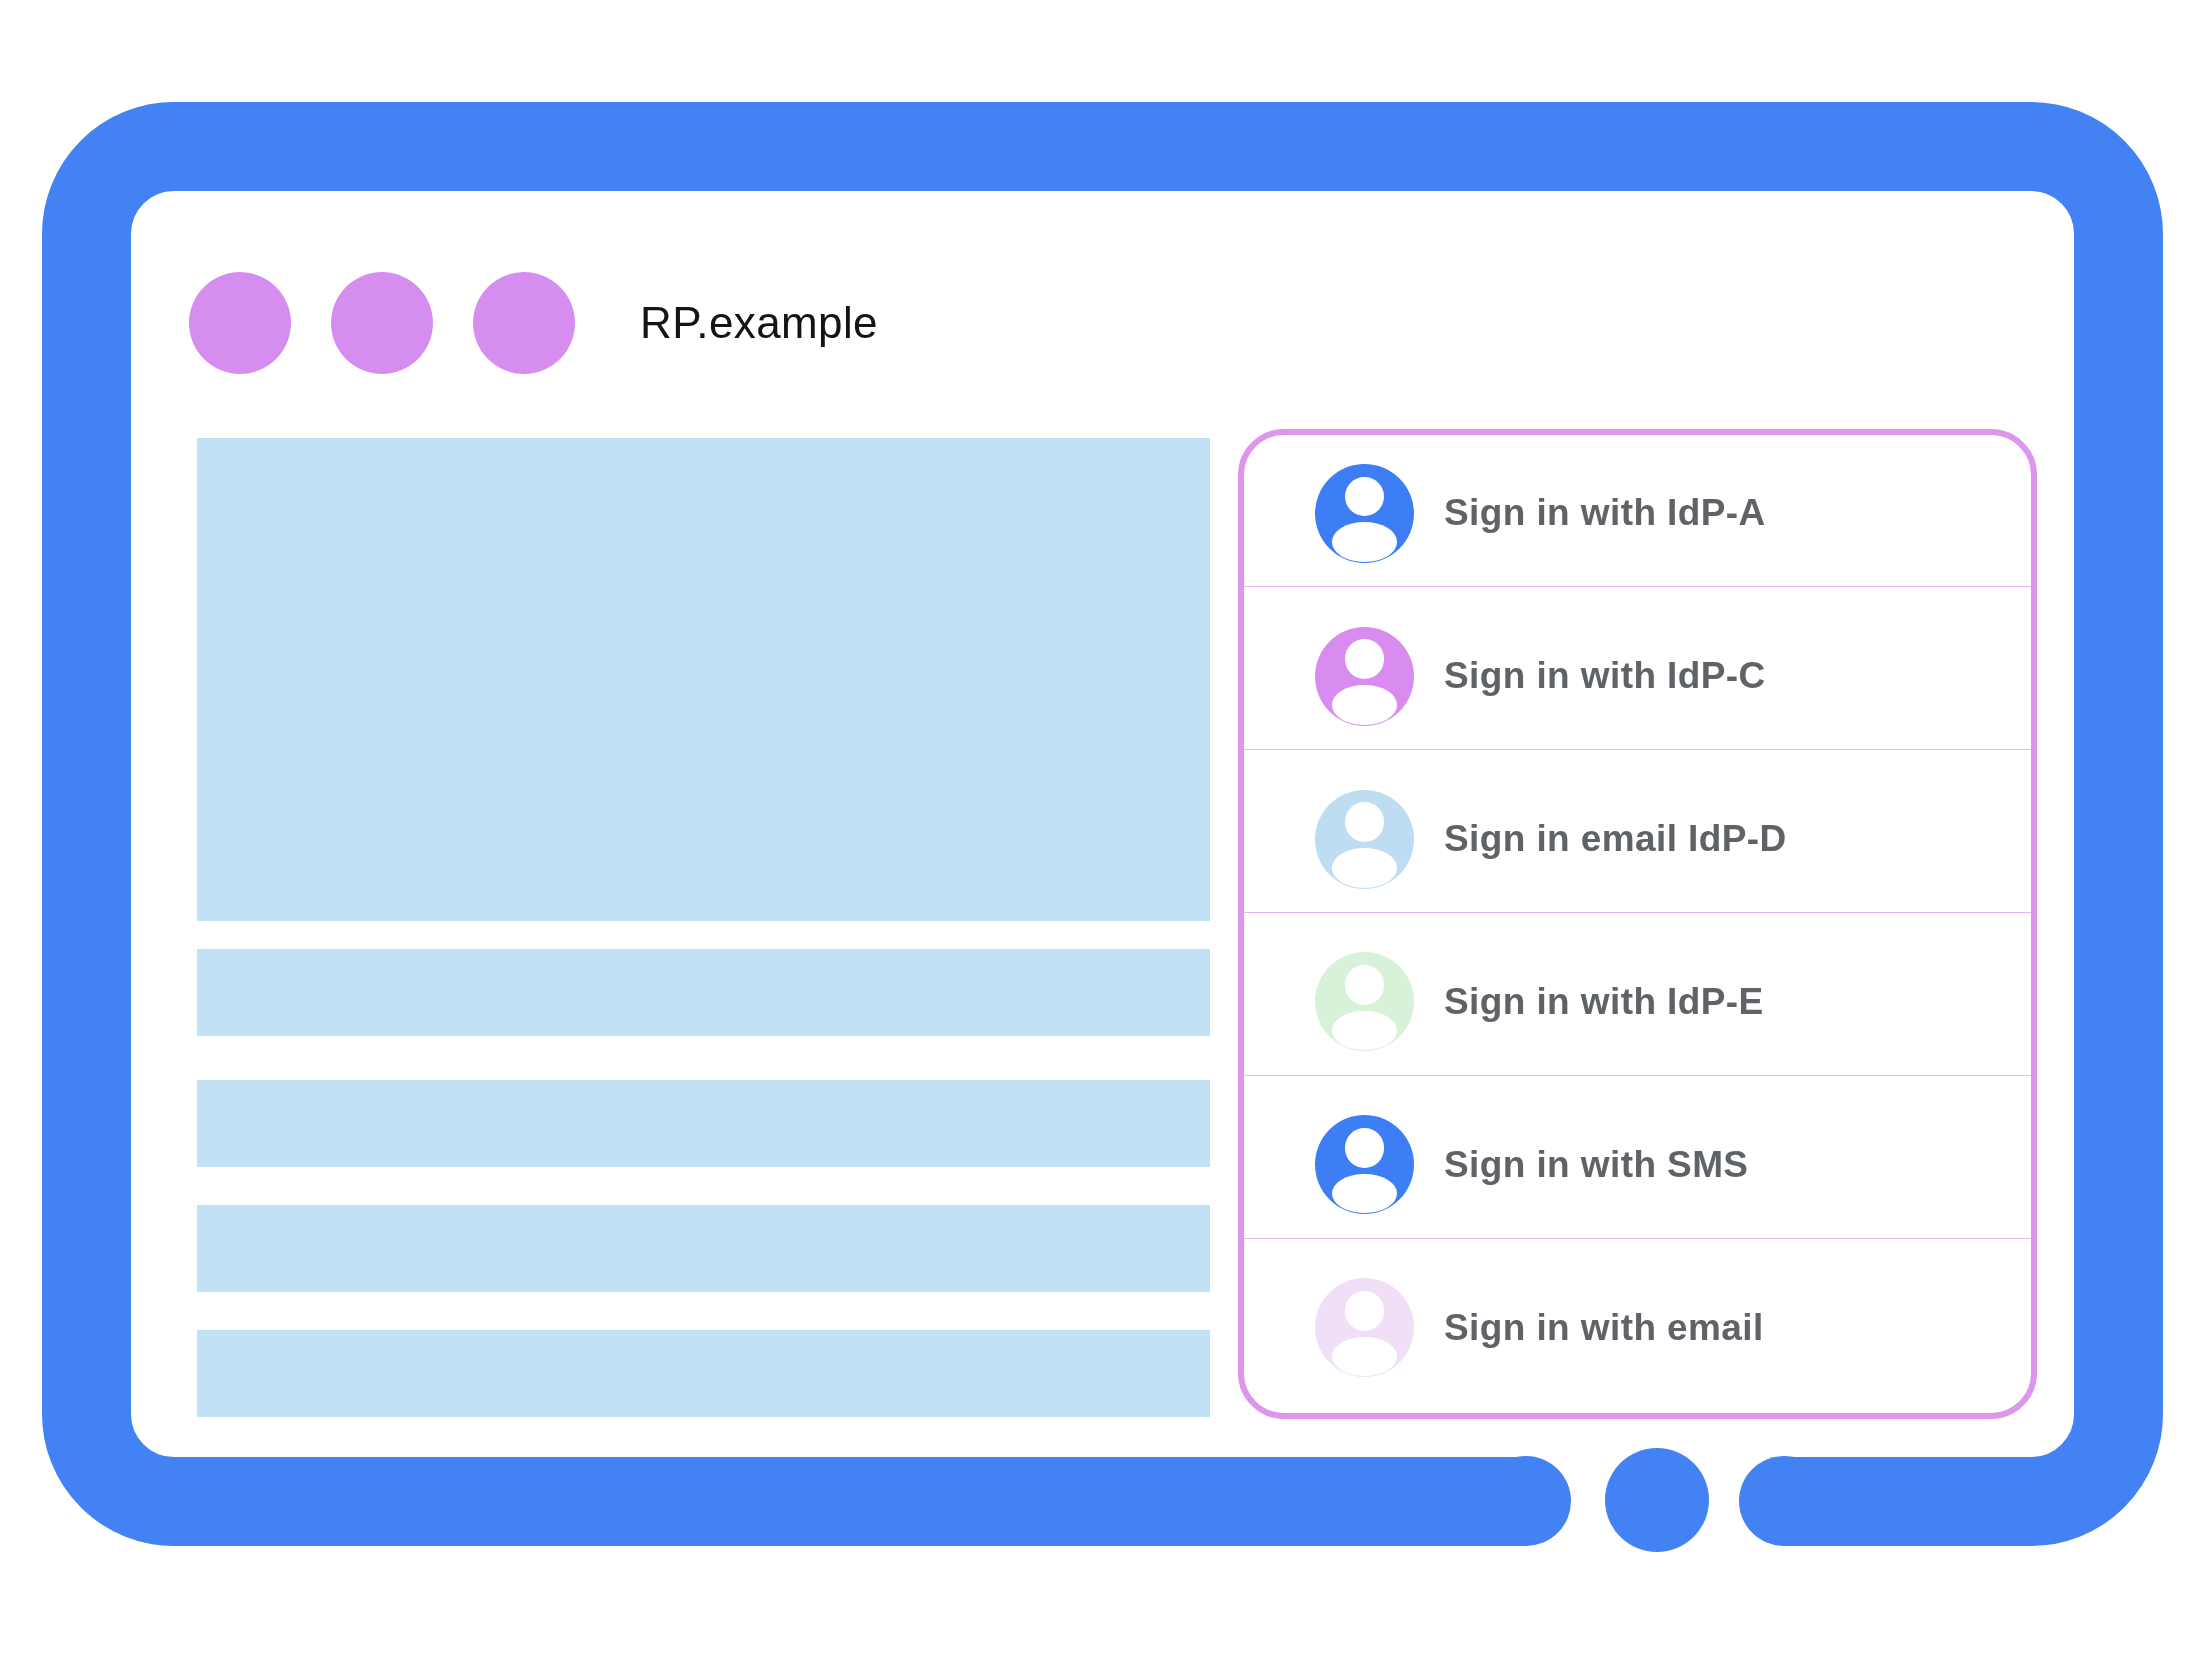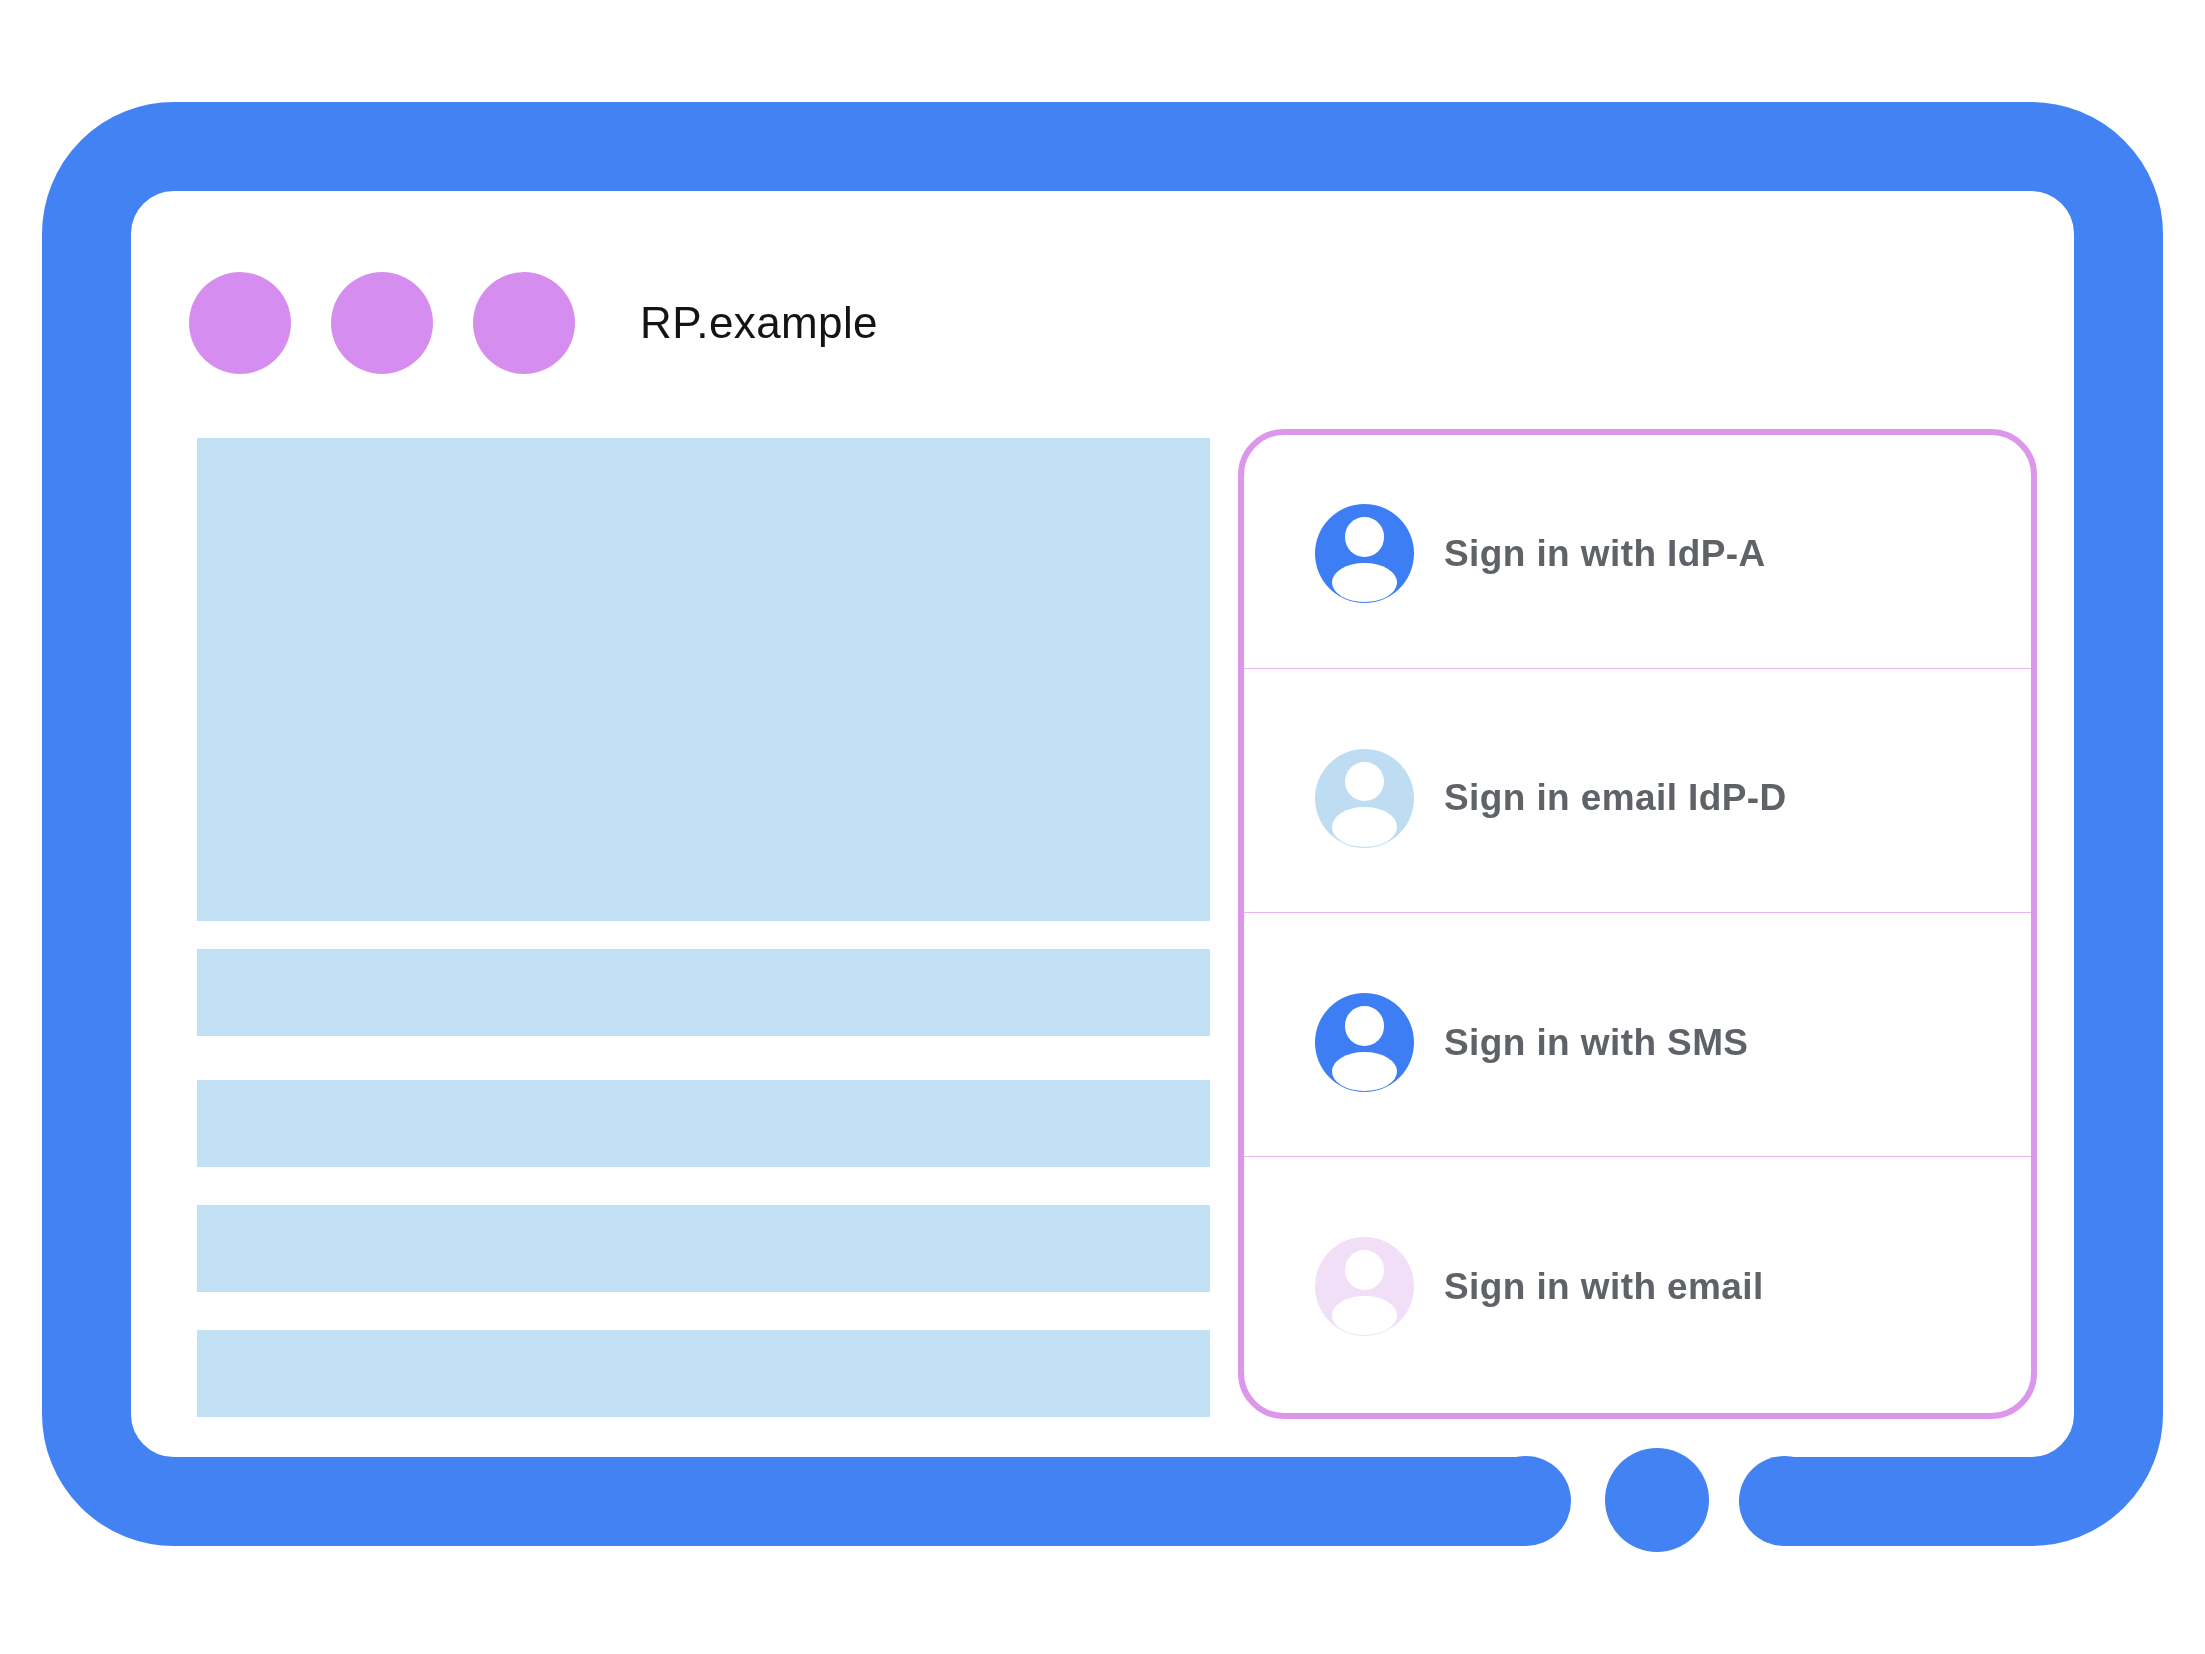--- a/index.html
+++ b/index.html
@@ -90,29 +90,43 @@
   <div class="signin-panel">
   <div class="signin-row">
     <span class="avatar" style="background: rgb(61, 126, 245);">
       <span class="head"></span>
       <span class="shoulders"></span>
     </span>
     <span class="signin-label">Sign in with IdP-A</span>
   </div>
 
 
+  <div class="signin-row">
+    <span class="avatar" style="background: rgb(216, 140, 240);">
+      <span class="head"></span>
+      <span class="shoulders"></span>
+    </span>
+    <span class="signin-label">Sign in with IdP-C</span>
+  </div>
 
   <div class="signin-row">
     <span class="avatar" style="background: rgb(190, 220, 242);">
       <span class="head"></span>
       <span class="shoulders"></span>
     </span>
     <span class="signin-label">Sign in email IdP-D</span>
   </div>
 
+  <div class="signin-row">
+    <span class="avatar" style="background: rgb(216, 242, 217);">
+      <span class="head"></span>
+      <span class="shoulders"></span>
+    </span>
+    <span class="signin-label">Sign in with IdP-E</span>
+  </div>
 
   <div class="signin-row">
     <span class="avatar" style="background: rgb(61, 126, 245);">
       <span class="head"></span>
       <span class="shoulders"></span>
     </span>
     <span class="signin-label">Sign in with SMS</span>
   </div>
 
   <div class="signin-row">

